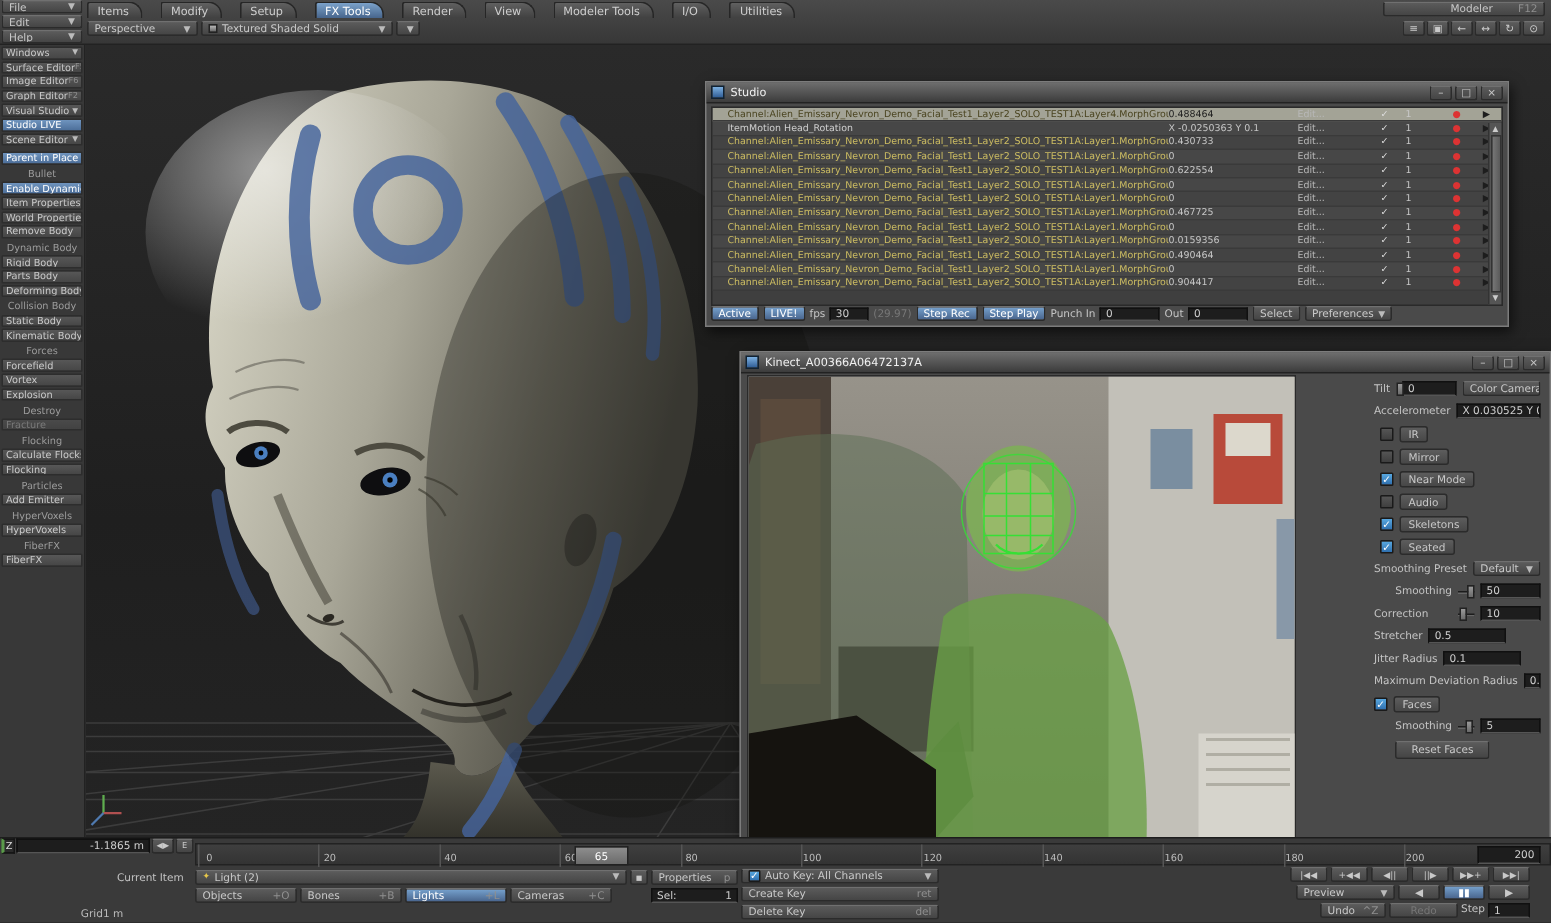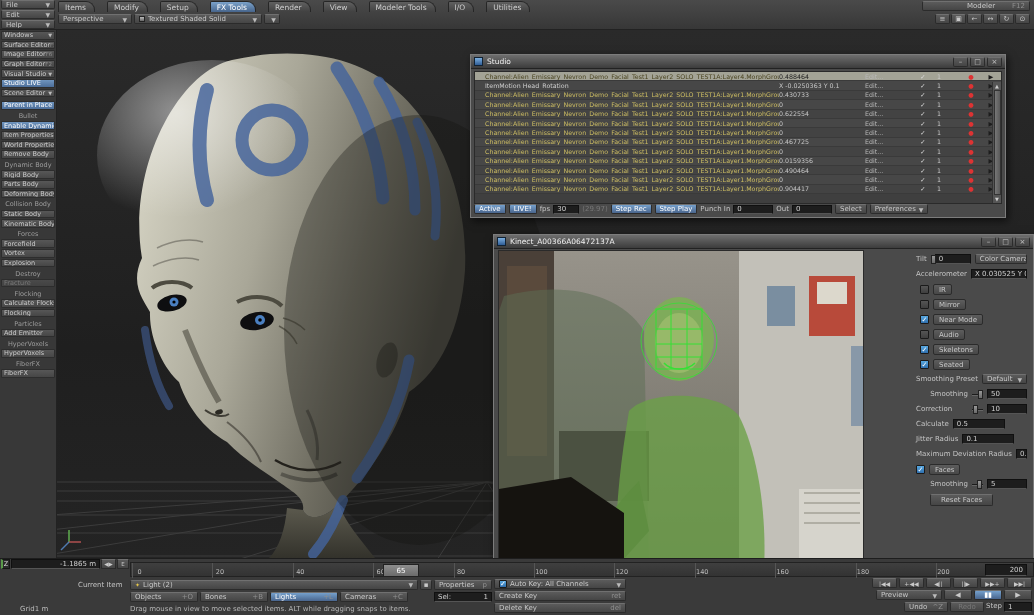--- a/index.html
+++ b/index.html
@@ -90,38 +90,38 @@
   .kchip { background:linear-gradient(#5d5d5d,#474747); border:1px solid #2b2b2b; padding:0 5px; height:11px; display:flex; align-items:center; font-size:7px; border-radius:2px; }
 
   
   #bottombar { position:absolute; left:0; top:558px; width:1034px; height:57px; background:#3a3a3a; border-top:1px solid #1d1d1d; }
   #pos-panel { position:absolute; left:0; top:0; width:130px; height:57px; }
   #pos-title { position:absolute; left:18px; top:1px; font-size:7px; color:#c2c2c2; }
   .axis-row { position:absolute; left:1px; width:128px; height:10px; display:flex; gap:1px; align-items:center; }
   .axis-tag { width:9px; height:10px; background:#2a2a2a; border:1px solid #151515; color:#ddd; font-size:6.5px; text-align:center; line-height:9px; border-left:2px solid #5a9a4a; }
   .axis-val { flex:1; justify-content:flex-end; }
   .mini { width:15px; justify-content:center; font-size:5.5px; flex:none; height:10px; }
-  #grid-row { position:absolute; left:20px; top:46px; width:124px; display:flex; justify-content:flex-start; font-size:7px; color:#bbb; }
+  #grid-row { position:absolute; left:6px; top:46px; width:124px; display:flex; justify-content:center; font-size:7px; color:#bbb; }
 
   #ruler { position:absolute; left:130px; top:3px; width:904px; height:15px; background:linear-gradient(#3f3f3f,#333); border:1px solid #222; }
   #ticks { position:absolute; left:0; top:0; width:820px; height:15px; display:flex; justify-content:space-between; padding:0 1px; }
   .tick { width:14px; text-align:center; font-size:6.5px; color:#bdbdbd; border-left:1px solid #555; height:15px; line-height:18px; }
   #playhead { position:absolute; left:252px; top:1px; width:36px; height:13px; background:linear-gradient(#8e8e8e,#6b6b6b); border:1px solid #222; color:#fff; font-size:7px; text-align:center; line-height:12px; }
   #endframe { position:absolute; right:6px; top:1px; width:42px; height:12px; justify-content:flex-end; }
 
   .brow { position:absolute; height:11px; display:flex; gap:2px; align-items:center; }
   #row1 { left:78px; top:20px; }
   #row2 { left:130px; top:32px; }
   #row3 { left:130px; top:44px; }
   #ci-label { font-size:7px; color:#c2c2c2; width:50px; }
   #ci-dd { width:288px; }
   #ci-dd .bulb { color:#e8c84a; font-size:6px; margin-right:3px; }
   .ib { width:68px; }
   #status { font-size:7px; color:#b5b5b5; white-space:nowrap; }
-  #right-stack { position:absolute; right:2px; top:19px; width:160px; }
+  #right-stack { position:absolute; right:14px; top:19px; width:160px; }
   #right-stack .r { display:flex; gap:2px; margin-bottom:2px; justify-content:flex-end; }
   #right-stack .btn { height:10px; justify-content:center; }
   #mid-right { position:absolute; left:494px; top:20px; width:132px; }
   #mid-right .r { display:flex; gap:2px; margin-bottom:2px; }
   #autokey { width:132px; }
   #autokey .chk { width:8px; height:8px; margin-right:3px; }
   .dim { color:#777; }
 </style>
 </head>
 <body>
@@ -883,21 +883,21 @@
         <div class="krow">
           <span class="klabel" style="width:52px;">Correction</span>
           <span class="slider">
             <span class="track"></span>
             <span class="handle" style="left: 12%;"></span>
           </span>
           <span class="field" style="width:40px">10</span>
         </div>
 
         <div class="krow">
-          <span class="klabel">Calculate</span>
+          <span class="klabel">Stretcher</span>
           <span class="field" style="width:52px">0.5</span>
         </div>
 
         <div class="krow">
           <span class="klabel">Jitter Radius</span>
           <span class="field" style="width:52px">0.1</span>
         </div>
 
         <div class="krow">
           <span class="klabel">Maximum Deviation Radius</span>
@@ -1020,23 +1020,20 @@
         <span class="btn ib">
           <span>Cameras</span>
           <span class="key">+C</span>
         </span>
 
       <span class="field" style="width:58px;margin-left:24px">
         <span>Sel:</span>
         <span style="margin-left:auto">1</span>
       </span>
     </div>
-    <div class="brow" id="row3">
-      <span id="status">Drag mouse in view to move selected items. ALT while dragging snaps to items.</span>
-    </div>
 
     <div id="mid-right">
       <div class="r">
         <span class="btn" id="autokey">
           <span class="chk on">
               <span>✓</span>
             </span>
           <span>Auto Key: All Channels</span>
           <span class="ddarrow">▼</span>
         </span>
@@ -1078,20 +1075,20 @@
         </span>
         <span class="btn" style="width:28px">◀</span>
         <span class="btn blue" style="width:28px">▮▮</span>
         <span class="btn" style="width:28px">▶</span>
       </div>
       <div class="r">
         <span class="btn" style="width:44px">
           <span>Undo</span>
           <span class="key">^Z</span>
         </span>
-        <span class="btn dim" style="width:34px">Redo</span>
+        <span class="btn dim" style="width:46px">Redo</span>
         <span class="klabel">Step</span>
         <span class="field" style="width:28px">1</span>
       </div>
     </div>
   </div>
 
 </div>
 
 </body></html>

